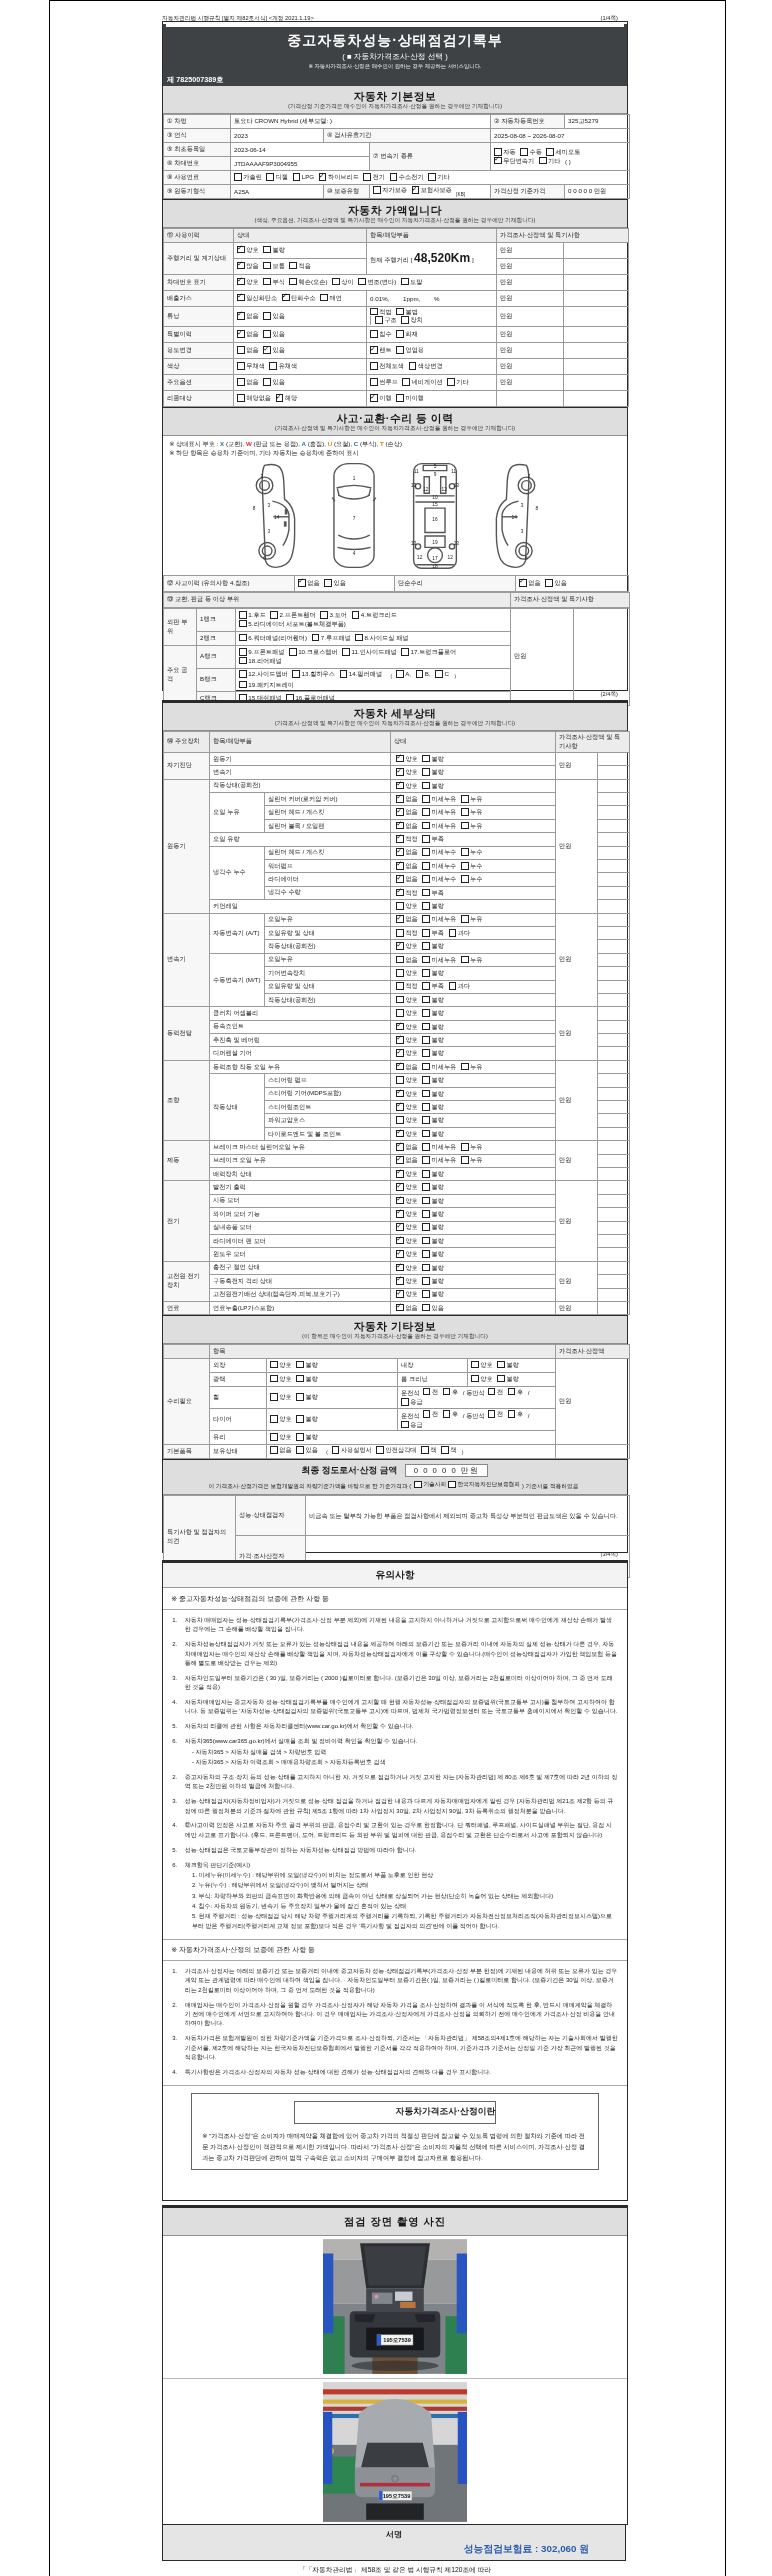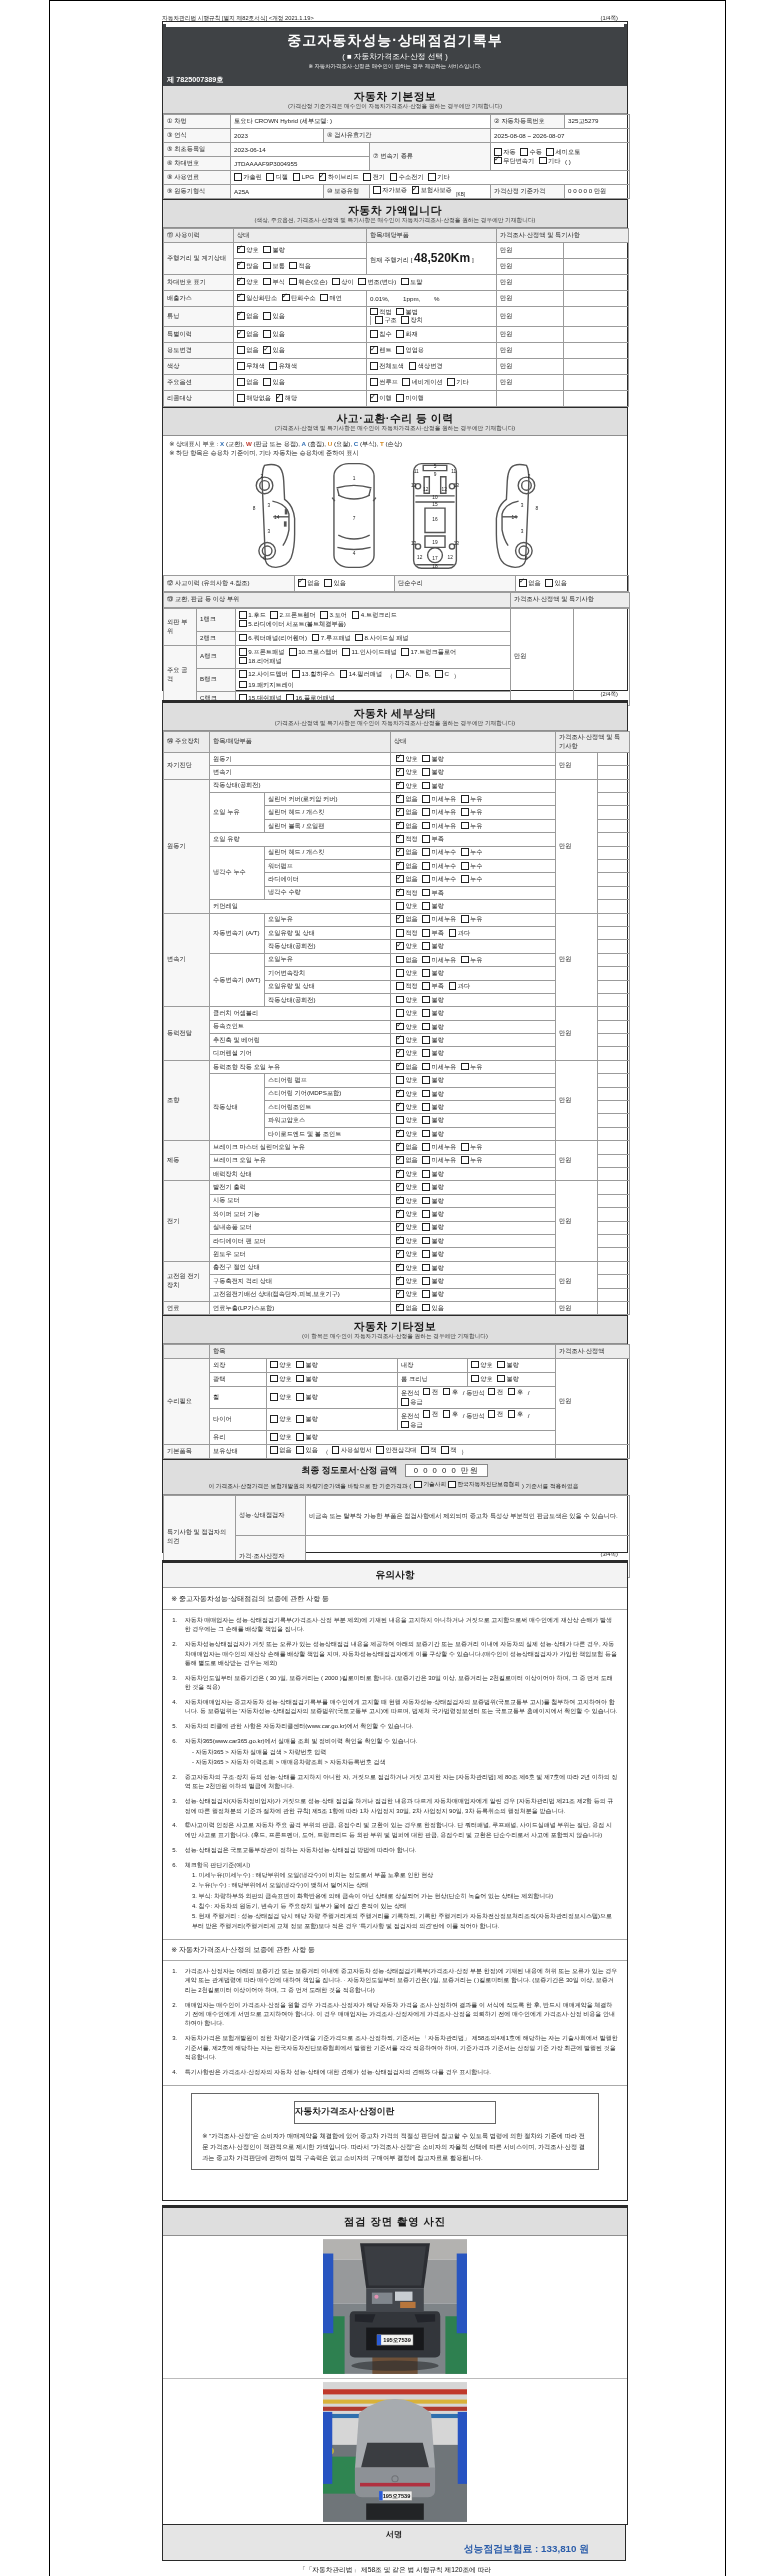--- a/index.html
+++ b/index.html
@@ -81,21 +81,21 @@
   .n-bandtitle{text-align:center;font-size:9.8px;font-weight:bold;padding:5.7px 0;background:#f3f3f3;
                border-bottom:0.5px solid #999;}
   .n-subhead{font-size:7px;padding:5.2px 8.2px;border-bottom:0.5px solid #aaa;}
   .n-list{padding:6.2px 9.3px 2.1px 9.3px;}
   .n-item{display:flex;margin-bottom:5.7px;font-size:6px;line-height:1.55;}
   .n-num{width:12.4px;flex:none;}
   .n-body{flex:1;}
   .n-sub{padding-left:7.2px;margin-top:1px;}
   .pricebox-wrap{border-top:0.5px solid #aaa;padding:7.2px 0 5.2px 0;}
   .pricebox{width:88%;margin:0 auto;border:0.8px solid #666;padding:7.2px 10.3px 6.2px 10.3px;box-sizing:border-box;}
-  .pb-title{width:52%;margin:0 auto 6.2px auto;border:0.8px solid #666;text-align:left;
+  .pb-title{width:52%;margin:0 auto 6.2px auto;border:0.8px solid #666;text-align:right;
             font-size:8.8px;font-weight:bold;padding:4.1px 0;}
   .pb-text{font-size:6.2px;line-height:1.8;}
 
   .photoband{background:#dedede;border-bottom:0.5px solid #8f8f8f;text-align:center;
              font-size:10.3px;font-weight:bold;padding:6.7px 0;letter-spacing:1px;}
   .photo-row{display:flex;justify-content:center;padding:3.1px 0;}
   .photo-row.first{border-bottom:0.5px solid #bbb;}
   .photo-row svg{display:block;}
   .plate-text{font-size:11px;font-weight:bold;fill:#111;text-anchor:middle;}
 
@@ -1561,21 +1561,21 @@
           <rect x="109" y="212" width="64" height="18" fill="#f0f0ee" stroke="#888"></rect>
           <rect x="109" y="212" width="7" height="18" fill="#2a5bd7"></rect>
           <text class="plate-text" x="143" y="225">195오7539</text>
           <rect x="84" y="236" width="112" height="32" fill="#222426"></rect>
         </svg>
       </div>
     </section>
 
     <div class="sigband">
       <div class="sig-title">서명</div>
-      <div class="sig-fee">성능점검보험료 : 133,810 원</div>
+      <div class="sig-fee">성능점검보험료 : 302,060 원</div>
     </div>
     <div class="confirm">
       <div>「「자동차관리법」 제58조 및 같은 법 시행규칙 제120조에 따라</div>
       <div>( [ V ]중고자동차성능·상태를 점검, [   ]자동차가격조사 · 산정 ) 하였음을 확인합니다.</div>
     </div>
   </div>
 </div>
 
 
 </body></html>

